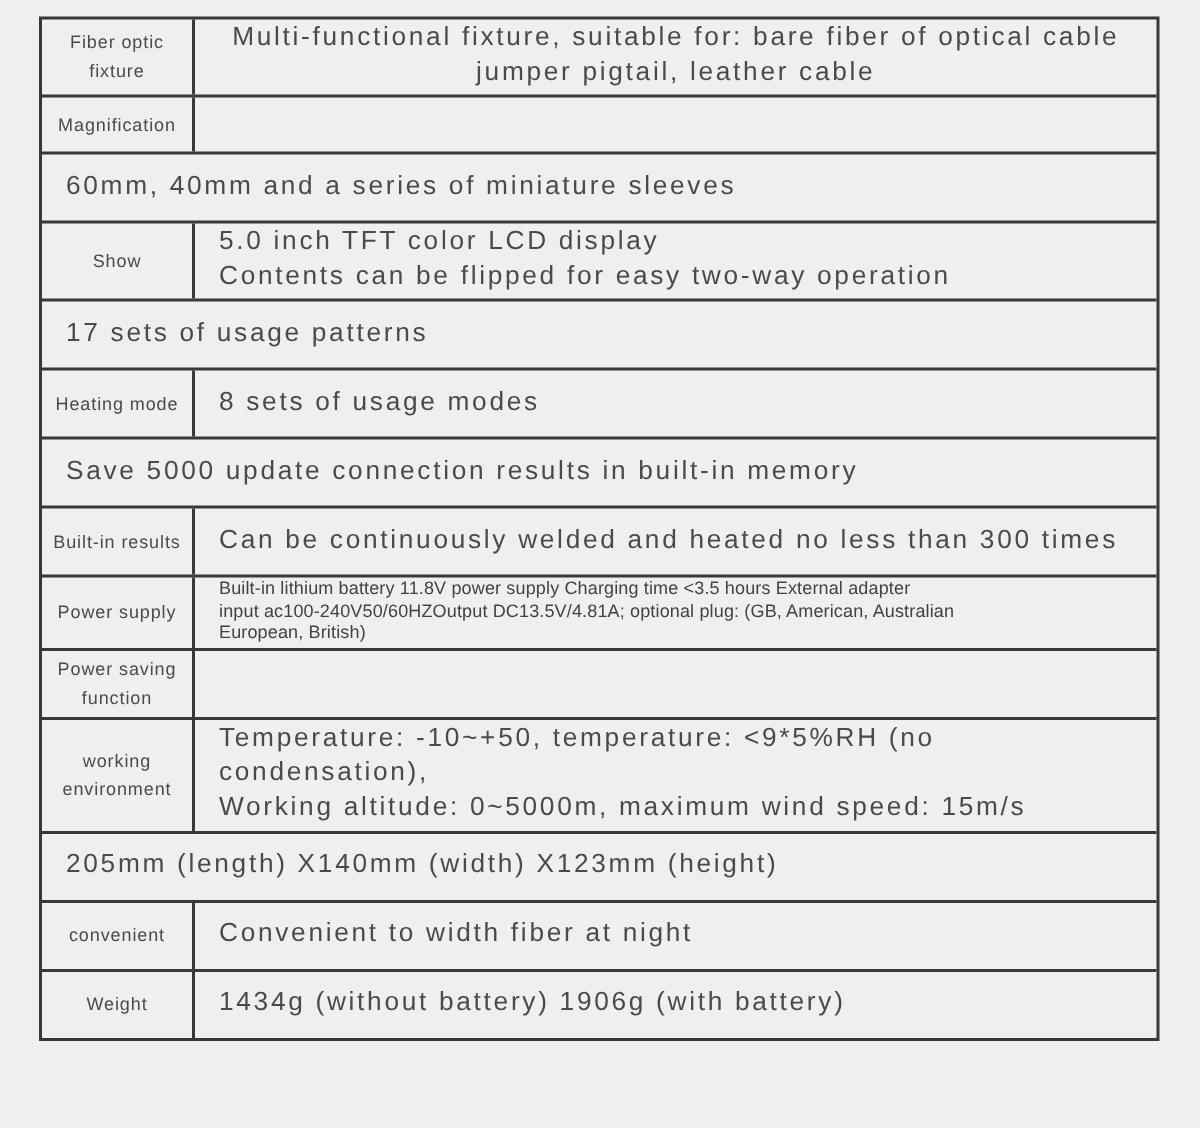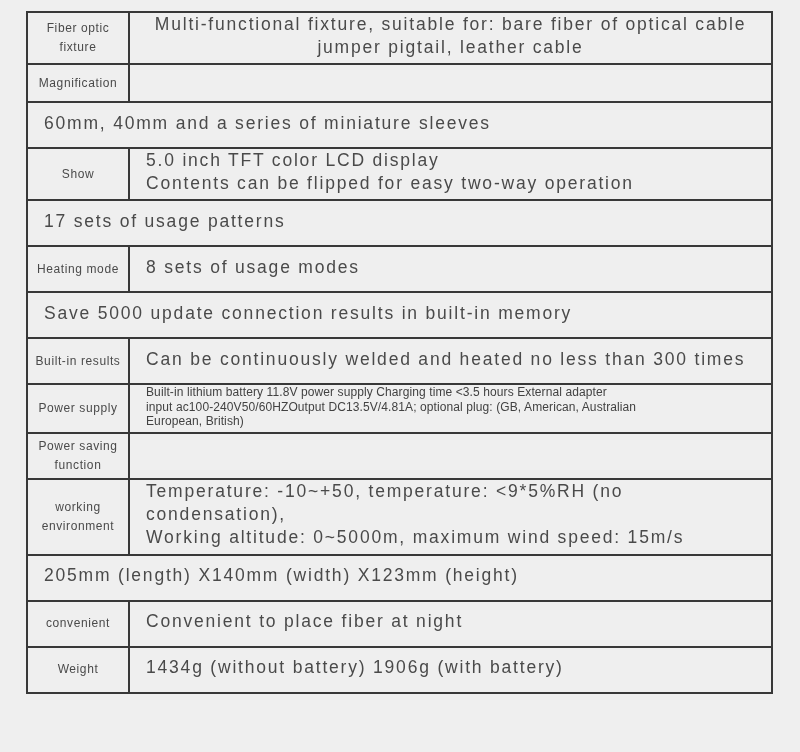--- a/index.html
+++ b/index.html
@@ -129,21 +129,21 @@
     <div class="value-cell">Temperature: -10~+50, temperature: &lt;9*5%RH (no condensation),
 Working altitude: 0~5000m, maximum wind speed: 15m/s</div>
   </div>
 
   <div class="row">
     <div class="value-cell">205mm (length) X140mm (width) X123mm (height)</div>
   </div>
 
   <div class="row">
     <div class="label-cell">convenient</div>
-    <div class="value-cell">Convenient to place fiber at night</div>
+    <div class="value-cell">Convenient to width fiber at night</div>
   </div>
 
   <div class="row">
     <div class="label-cell">Weight</div>
     <div class="value-cell">1434g (without battery) 1906g (with battery)</div>
   </div>
 
 </div>
 
 </body></html>

